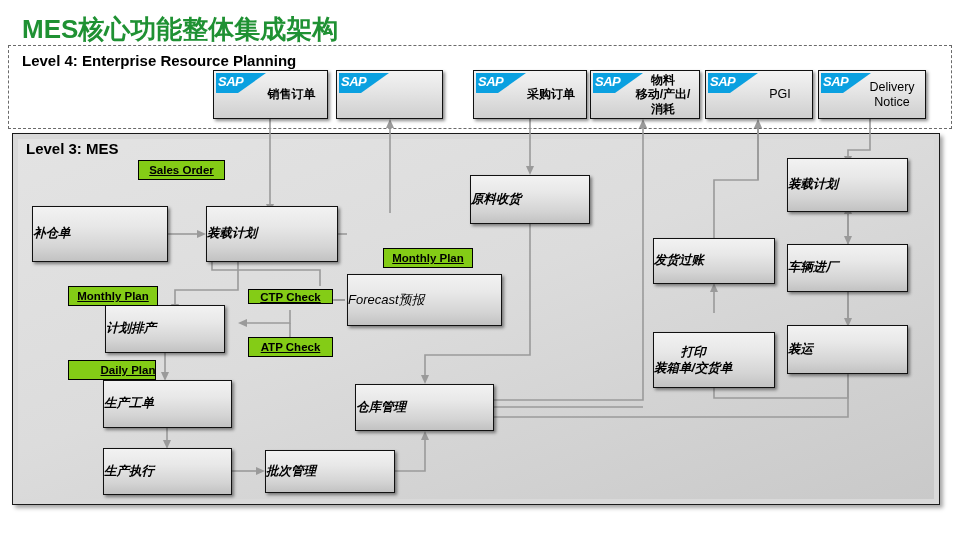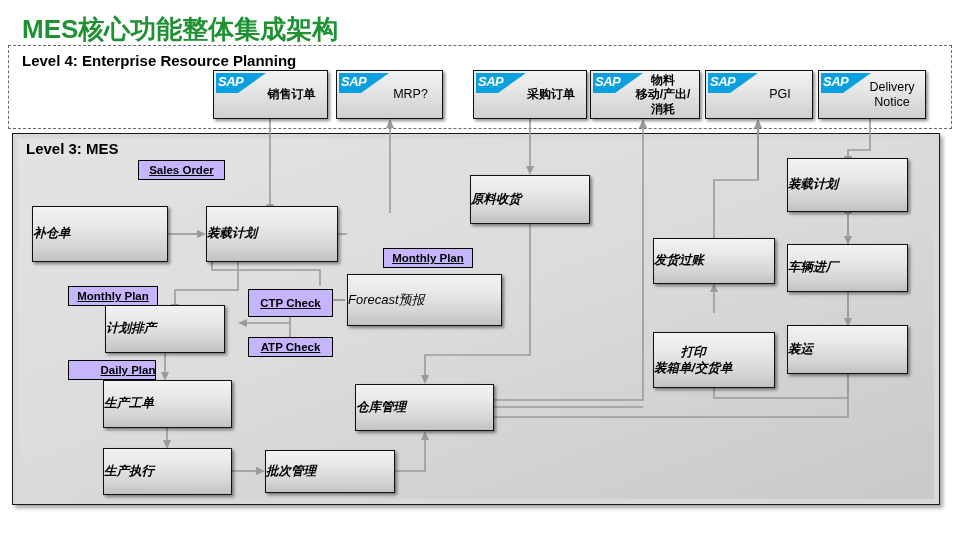--- a/index.html
+++ b/index.html
@@ -80,21 +80,21 @@
   .sap-text{
     position:absolute;left:46px;right:4px;top:0;bottom:0;
     display:flex;align-items:center;justify-content:center;text-align:center;
     font-size:12px;font-weight:bold;color:#000;line-height:1.2;
   }
   .sap-text.latin{font-weight:normal;font-size:12.5px;}
 
   
   .ylabel{
     position:absolute;box-sizing:border-box;
-    background:#c4b5fd;border:1px solid #000;
+    background:#84cc16;border:1px solid #000;
     display:flex;align-items:center;justify-content:center;
     font-size:11.5px;font-weight:bold;color:#000;
     text-decoration:underline;white-space:nowrap;
     z-index:9;
     text-align:center;
   }
 
   
   #wires{position:absolute;left:0;top:0;width:960px;height:540px;z-index:2;}
   #wires path,#wires line{stroke:#9a9a9a;stroke-width:1.6;fill:none;}
@@ -195,21 +195,20 @@
         <span class="word">SAP</span>
     </span>
     <span class="sap-text">销售订单</span>
   </div>
 
   <div class="sapbox" style="left:336px;top:70px;width:107px;height:49px;">
     <span class="sap-logo">
       <span class="blue"></span>
         <span class="word">SAP</span>
     </span>
-    <span class="sap-text latin">MRP?</span>
   </div>
 
   <div class="sapbox" style="left:473px;top:70px;width:114px;height:49px;">
     <span class="sap-logo">
       <span class="blue"></span>
         <span class="word">SAP</span>
     </span>
     <span class="sap-text">采购订单</span>
   </div>
 
@@ -305,21 +304,21 @@
   </div>
 
   <div class="ylabel" style="left:383px;top:248px;width:90px;height:20px;">
     <span>Monthly Plan</span>
   </div>
 
   <div class="ylabel" style="left:68px;top:360px;width:88px;height:20px;padding-left:32px;">
     <span>Daily Plan</span>
   </div>
 
-  <div class="ylabel" style="left:248px;top:289px;width:85px;height:28px;">
+  <div class="ylabel" style="left:248px;top:289px;width:85px;height:15px;">
     <span>CTP Check</span>
   </div>
 
   <div class="ylabel" style="left:248px;top:337px;width:85px;height:20px;">
     <span>ATP Check</span>
   </div>
 
 </div>
 
 </body></html>

